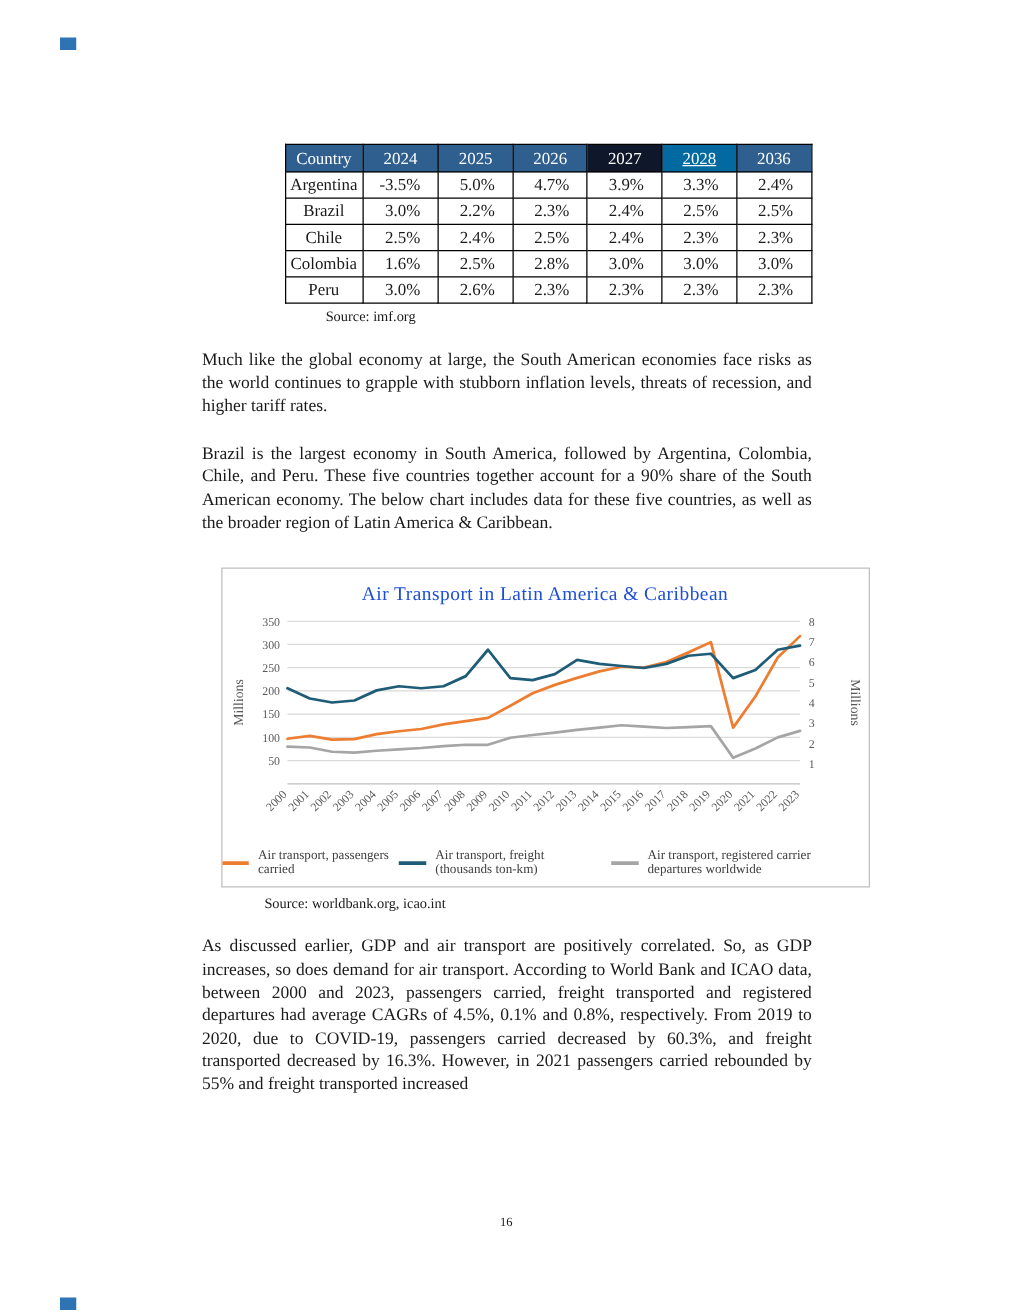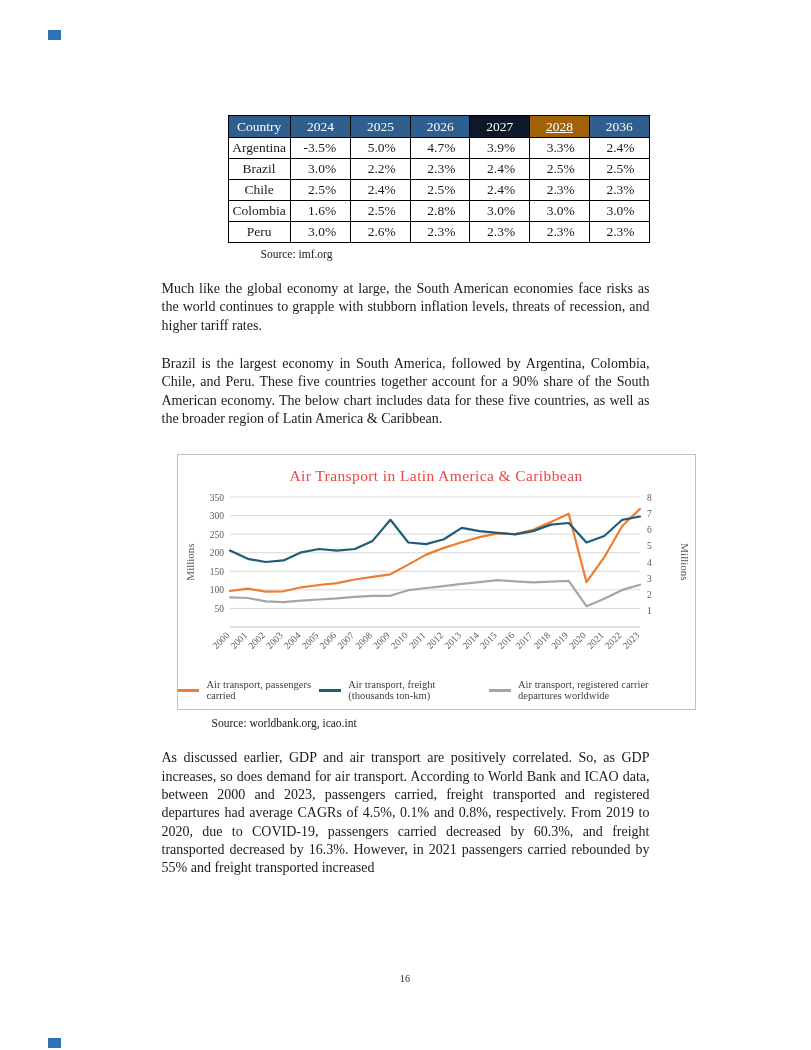--- a/index.html
+++ b/index.html
@@ -28,21 +28,21 @@
   .heading {
     font-size:14px; font-weight:bold; font-style:italic;
     text-decoration:underline; margin-top:27px; letter-spacing:0.2px;
   }
 
   
   .chart-box {
     width:519px; margin:26px 0 0 15px; border:1px solid #bfbfbf;
     padding:12px 0 8px 0; background:#fff;
   }
-  .chart-title { text-align:center; color:#ef4444; font-size:15.5px; letter-spacing:0.4px; }
+  .chart-title { text-align:center; color:#1d4ed8; font-size:15.5px; letter-spacing:0.4px; }
   .chart-svg { display:block; margin:2px auto 0 auto; }
   .ax { font-size:9.5px; fill:#595959; font-family:"Liberation Serif",serif; }
   .ax-title { font-size:11px; fill:#595959; font-family:"Liberation Serif",serif; }
   .legend { width:fit-content; margin:0 auto; display:flex; flex-direction:row; gap:6px; }
   .legend-row { display:flex; align-items:center; gap:7px; }
   .legend-swatch { width:28px; height:3px; display:inline-block; }
   .legend-label { font-size:10.5px; color:#404040; }
 
   .chart-source { font-size:11.5px; margin:7px 0 0 50px; }
 
@@ -62,21 +62,21 @@
   <div class="content">
 
     <table class="gdp">
       <thead>
         <tr id="gdp-header-row">
             <th style="background: rgb(47, 95, 143);">Country</th>
             <th style="background: rgb(47, 95, 143);">2024</th>
             <th style="background: rgb(47, 95, 143);">2025</th>
             <th style="background: rgb(47, 95, 143);">2026</th>
             <th style="background: #0f172a;">2027</th>
-            <th style="background: #a16207; text-decoration: underline;">2028</th>
+            <th style="background: #0369a1; text-decoration: underline;">2028</th>
             <th style="background: rgb(47, 95, 143);">2036</th>
           </tr>
       </thead>
       <tbody id="gdp-body">
           <tr>
             <td class="country">Argentina</td>
             <td class="val">-3.5%</td>
             <td class="val">5.0%</td>
             <td class="val">4.7%</td>
             <td class="val">3.9%</td>

